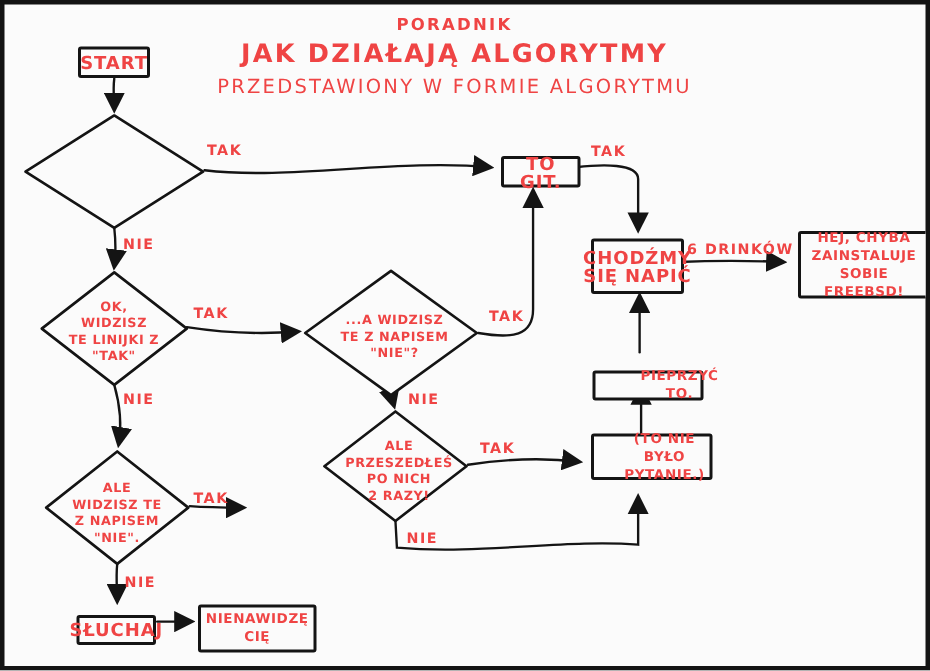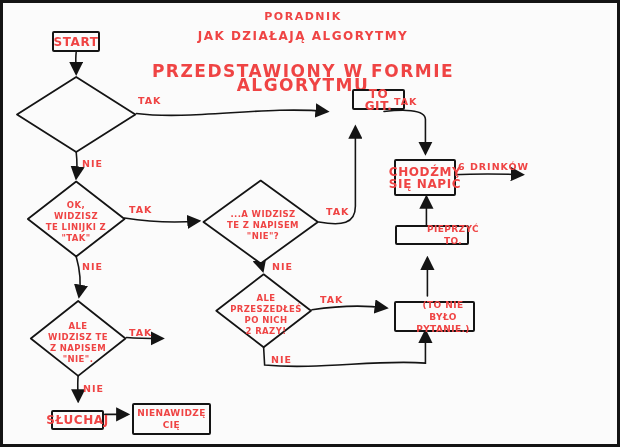--- a/index.html
+++ b/index.html
@@ -4,22 +4,22 @@
 <style>
   html,body{margin:0;padding:0;background:#dcdcdc;}
   #canvas{
     position:relative;width:620px;height:447px;box-sizing:border-box;
     background:#fbfbfb;border:3px solid #141414;overflow:hidden;
     font-family:"DejaVu Sans",sans-serif;color:#ef4444;
   }
   #wires{position:absolute;left:0;top:0;width:100%;height:100%;z-index:0;}
   .titleblock{position:absolute;left:118px;top:7px;width:364px;text-align:center;z-index:2;}
   .kicker{font-size:11px;font-weight:bold;letter-spacing:1.5px;line-height:13px;}
-  .maintitle{font-size:12px;font-weight:bold;letter-spacing:1.5px;line-height:21px;margin-top:3px;}
-  .subtitle{font-size:17px;font-weight:bold;letter-spacing:1.5px;line-height:14px;margin-top:17px;}
+  .maintitle{font-size:17px;font-weight:bold;letter-spacing:1.5px;line-height:21px;margin-top:3px;}
+  .subtitle{font-size:13px;font-weight:normal;letter-spacing:1.5px;line-height:14px;margin-top:5px;}
   .nodebox{
     position:absolute;z-index:2;box-sizing:border-box;border:2px solid #141414;border-radius:2px;
     background:#fbfbfb;display:flex;align-items:center;justify-content:center;text-align:center;
     font-weight:bold;white-space:pre-line;
   }
   .dlabel{
     position:absolute;z-index:2;display:flex;align-items:center;justify-content:center;text-align:center;
     font-weight:bold;font-size:8.5px;line-height:11px;letter-spacing:0.4px;white-space:pre-line;
   }
   .elabel{
@@ -66,25 +66,28 @@
     </g>
   </svg>
 
   <div class="titleblock">
     <div class="kicker">PORADNIK</div>
     <div class="maintitle">JAK DZIAŁAJĄ ALGORYTMY</div>
     <div class="subtitle">PRZEDSTAWIONY W FORMIE ALGORYTMU</div>
   </div>
 
   <div class="nodebox fs95" style="left:49px;top:28px;width:48px;height:21px;">START</div>
-  <div class="nodebox fs95" style="left:331px;top:86px;width:53px;height:21px;margin-left:18px;">TO GIT.</div>
+  <div class="nodebox fs95" style="left:331px;top:101px;width:53px;height:21px;">TO GIT.</div>
   <div class="nodebox fs95" style="left:391px;top:156px;width:62px;height:37px;">CHODŹMY
 SIĘ NAPIĆ</div>
-  <div class="nodebox fs90" style="left:392px;top:222px;width:74px;height:20px;padding-left:42px;">PIEPRZYĆ TO.</div>
-  <div class="nodebox fs90" style="left:391px;top:298px;width:81px;height:31px;padding-left:17px;">(TO NIE BYŁO
+  <div class="nodebox fs90" style="left:529px;top:151px;width:88px;height:45px;">HEJ, CHYBA
+ZAINSTALUJE
+SOBIE FREEBSD!</div>
+  <div class="nodebox fs90" style="left:392px;top:244px;width:74px;height:20px;padding-left:42px;">PIEPRZYĆ TO.</div>
+  <div class="nodebox fs90" style="left:391px;top:286px;width:81px;height:31px;padding-left:17px;">(TO NIE BYŁO
 PYTANIE.)</div>
   <div class="nodebox fs95" style="left:48px;top:407px;width:53px;height:20px;">SŁUCHAJ</div>
   <div class="nodebox fs90" style="left:129px;top:400px;width:79px;height:32px;">NIENAWIDZĘ
 CIĘ</div>
 
   <div class="dlabel" style="left:28px;top:192px;width:90px;height:54px;">OK,
 WIDZISZ
 TE LINIJKI Z
 "TAK"</div>
   <div class="dlabel" style="left:203px;top:196px;width:114px;height:52px;">...A WIDZISZ

